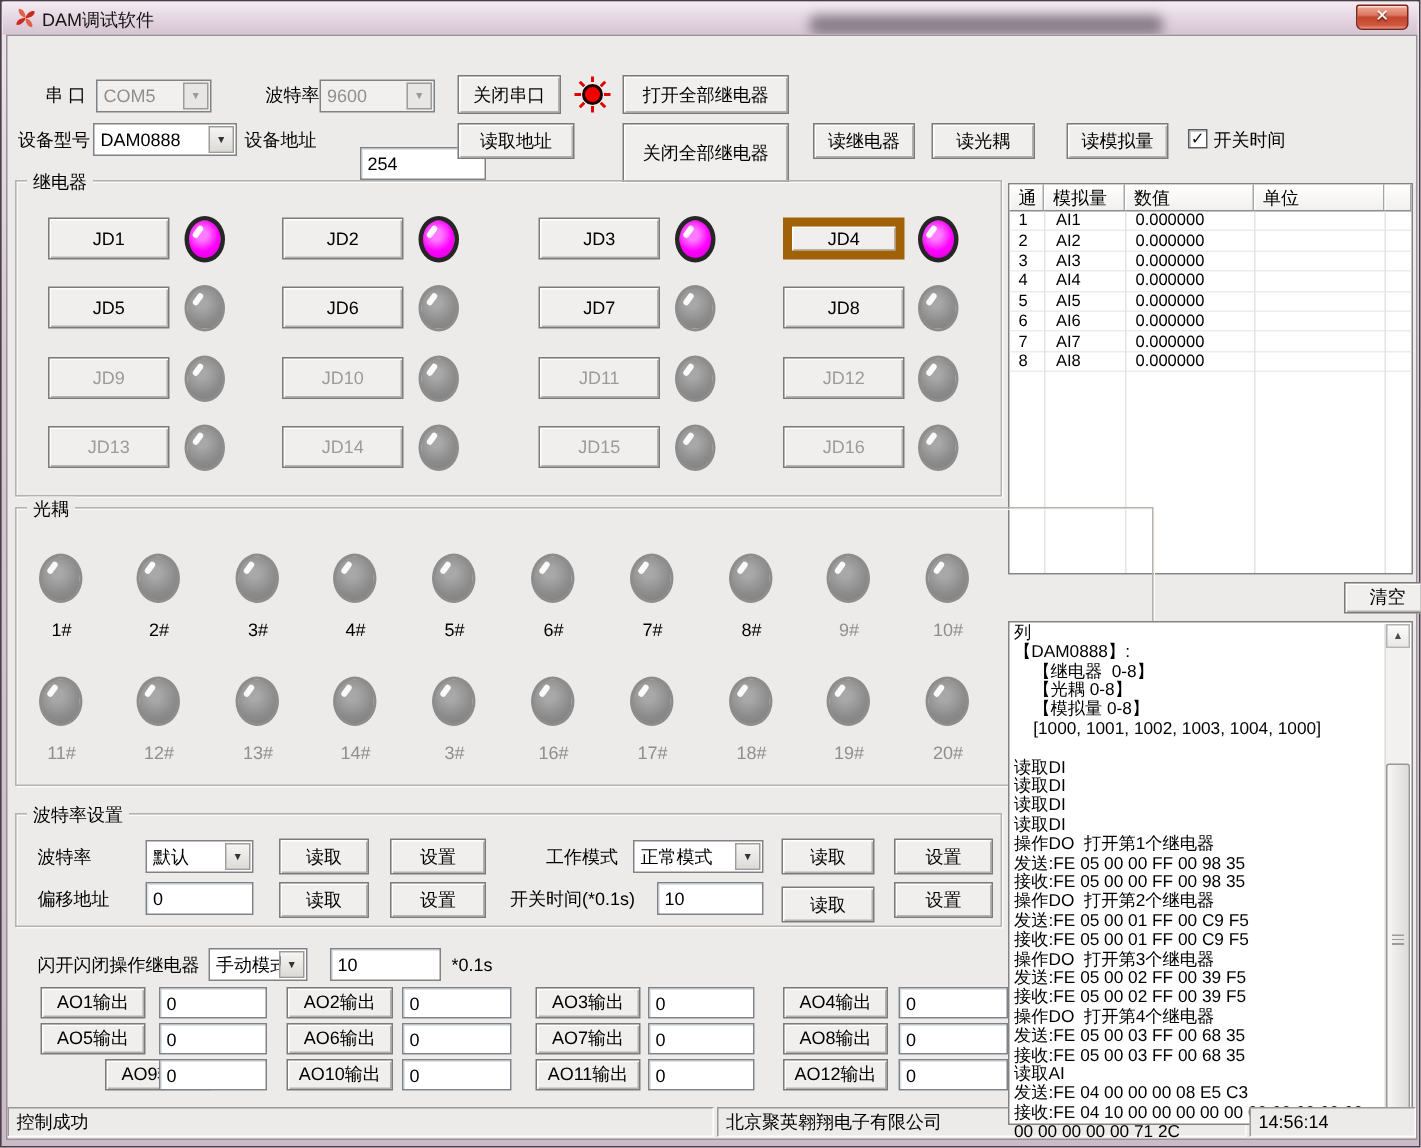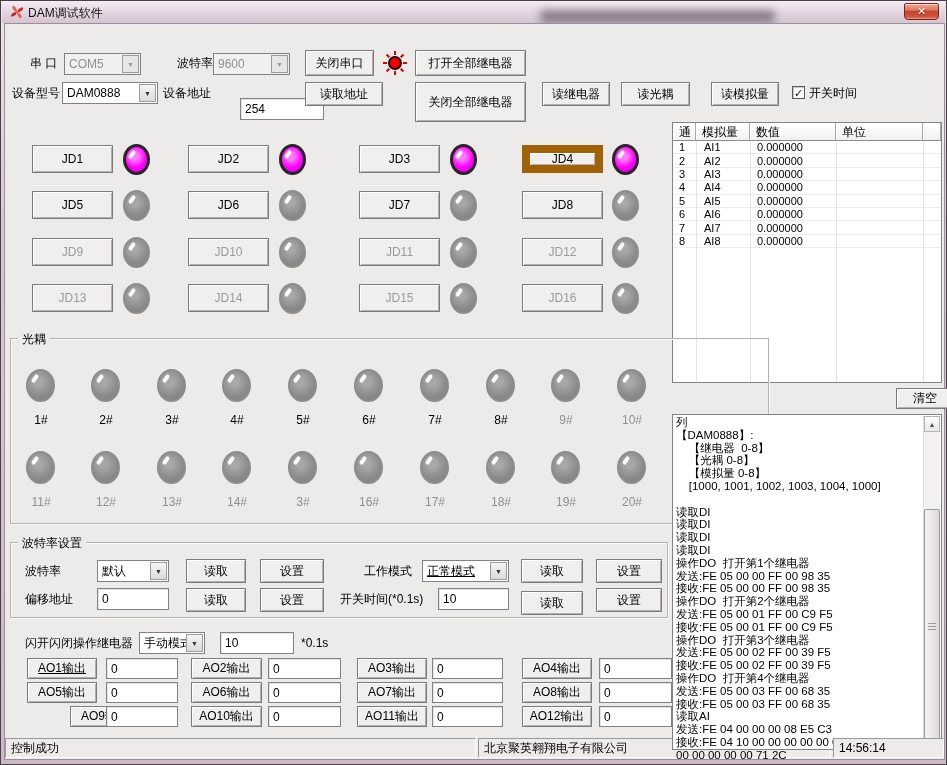--- a/index.html
+++ b/index.html
@@ -18,21 +18,21 @@
   .client { position:absolute; left:3px; top:22px; width:941px; height:737px; background:#edebe9; border:1px solid #9b8f98; }
 
   
   .group { position:absolute; border:1px solid #b4b1ae; box-shadow:inset 1px 1px 0 #fbfaf9, 1px 1px 0 #fbfaf9; }
   .group-label { position:absolute; top:-8px; left:7px; background:#edebe9; padding:0 4px; font-size:12px; }
 
   .lbl { position:absolute; display:flex; align-items:center; height:22px; white-space:nowrap; }
   .lbl.dis { color:#8f8f8f; }
 
   .btn { position:absolute; display:flex; align-items:center; justify-content:center; background:#f1efee; border:1px solid #7b7b7b; box-shadow:inset 1px 1px 0 #fff, inset -1px -1px 0 #b3b0ad; font-size:12px; cursor:default; white-space:nowrap; }
-  .btn.focused { border:8px solid #a16207; }
+  .btn.focused { border:6px solid #a16207; }
   .btn.dis { color:#9b9b9b; }
 
   .input { position:absolute; background:#fff; border:1px solid #7f8287; box-shadow:inset 1px 1px 0 #dfe4e8; display:flex; align-items:center; padding-left:4px; font-size:12px; }
   .combo { position:absolute; background:#fff; border:1px solid #7f8287; display:flex; align-items:center; padding-left:4px; font-size:12px; }
   .combo .arrow { position:absolute; right:1px; top:1px; bottom:1px; width:17px; background:linear-gradient(180deg,#f6f5f4,#dcdad7); border:1px solid #9e9b98; display:flex; align-items:center; justify-content:center; font-size:7px; color:#333; }
   .combo.dis { background:#f1f0ef; color:#8f8f8f; }
   .combo.dis .arrow { color:#9a9a9a; background:#e8e6e4; }
 
   
   .led { position:absolute; border-radius:50%; }
@@ -118,20 +118,23 @@
     <div class="btn" style="left:300px;top:58px;width:78px;height:24px;">读取地址</div>
     <div class="btn" style="left:410px;top:58px;width:111px;height:40px;">关闭全部继电器</div>
     <div class="btn" style="left:537px;top:58px;width:68px;height:24px;">读继电器</div>
     <div class="btn" style="left:616px;top:58px;width:69px;height:24px;">读光耦</div>
     <div class="btn" style="left:706px;top:58px;width:68px;height:24px;">读模拟量</div>
     <span class="checkbox" style="left:787px;top:62px;">
         <span>✓</span>
       </span>
     <span class="lbl" style="left:804px;top:58px;">开关时间</span>
 
+    <div class="group" style="left:5px;top:96px;width:658px;height:211px;">
+      <span class="group-label">继电器</span>
+    </div>
 
     <div class="btn" style="left:27px;top:121px;width:81px;height:28px;">JD1</div>
     <span class="led on" style="left:118px;top:120px;width:27px;height:31px;"></span>
     <div class="btn" style="left:183px;top:121px;width:81px;height:28px;">JD2</div>
     <span class="led on" style="left:274px;top:120px;width:27px;height:31px;"></span>
     <div class="btn" style="left:354px;top:121px;width:81px;height:28px;">JD3</div>
     <span class="led on" style="left:445px;top:120px;width:27px;height:31px;"></span>
     <div class="btn focused" style="left:517px;top:121px;width:81px;height:28px;">JD4</div>
     <span class="led on" style="left:607px;top:120px;width:27px;height:31px;"></span>
 
@@ -311,21 +314,21 @@
       <span class="group-label">波特率设置</span>
     </div>
     <span class="lbl" style="left:20px;top:536px;">波特率</span>
     <div class="combo" style="left:92px;top:536px;width:72px;height:22px;">
       <span>默认</span>
       <span class="arrow">▼</span>
     </div>
     <div class="btn" style="left:181px;top:535px;width:60px;height:24px;">读取</div>
     <div class="btn" style="left:255px;top:535px;width:64px;height:24px;">设置</div>
     <span class="lbl" style="left:359px;top:536px;">工作模式</span>
-    <div class="combo" style="left:417px;top:536px;width:87px;height:22px;text-decoration:underline;">
+    <div class="combo" style="left:417px;top:536px;width:87px;height:22px;">
       <span>正常模式</span>
       <span class="arrow">▼</span>
     </div>
     <div class="btn" style="left:516px;top:535px;width:62px;height:24px;">读取</div>
     <div class="btn" style="left:591px;top:535px;width:66px;height:24px;">设置</div>
 
     <span class="lbl" style="left:20px;top:564px;">偏移地址</span>
     <div class="input" style="left:92px;top:564px;width:72px;height:22px;">0</div>
     <div class="btn" style="left:181px;top:564px;width:60px;height:24px;">读取</div>
     <div class="btn" style="left:255px;top:564px;width:64px;height:24px;">设置</div>
@@ -335,21 +338,21 @@
     <div class="btn" style="left:591px;top:564px;width:66px;height:24px;">设置</div>
 
     <span class="lbl" style="left:20px;top:608px;">闪开闪闭操作继电器</span>
     <div class="combo" style="left:134px;top:608px;width:66px;height:22px;">
       <span>手动模式</span>
       <span class="arrow">▼</span>
     </div>
     <div class="input" style="left:215px;top:608px;width:74px;height:22px;">10</div>
     <span class="lbl" style="left:296px;top:608px;">*0.1s</span>
 
-    <div class="btn" style="left:22px;top:634px;width:70px;height:21px;text-decoration:underline;">AO1输出</div>
+    <div class="btn" style="left:22px;top:634px;width:70px;height:21px;">AO1输出</div>
     <div class="input" style="left:101px;top:634px;width:72px;height:21px;">0</div>
     <div class="btn" style="left:186px;top:634px;width:71px;height:21px;">AO2输出</div>
     <div class="input" style="left:263px;top:634px;width:73px;height:21px;">0</div>
     <div class="btn" style="left:352px;top:634px;width:70px;height:21px;">AO3输出</div>
     <div class="input" style="left:427px;top:634px;width:71px;height:21px;">0</div>
     <div class="btn" style="left:517px;top:634px;width:70px;height:21px;">AO4输出</div>
     <div class="input" style="left:594px;top:634px;width:73px;height:21px;">0</div>
 
     <div class="btn" style="left:22px;top:658px;width:70px;height:21px;">AO5输出</div>
     <div class="input" style="left:101px;top:658px;width:72px;height:21px;">0</div>

